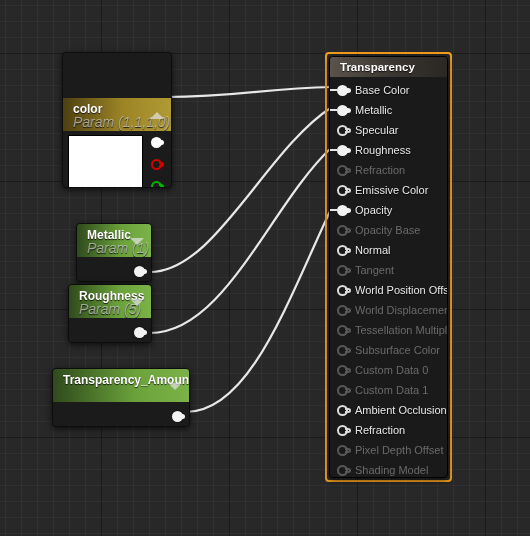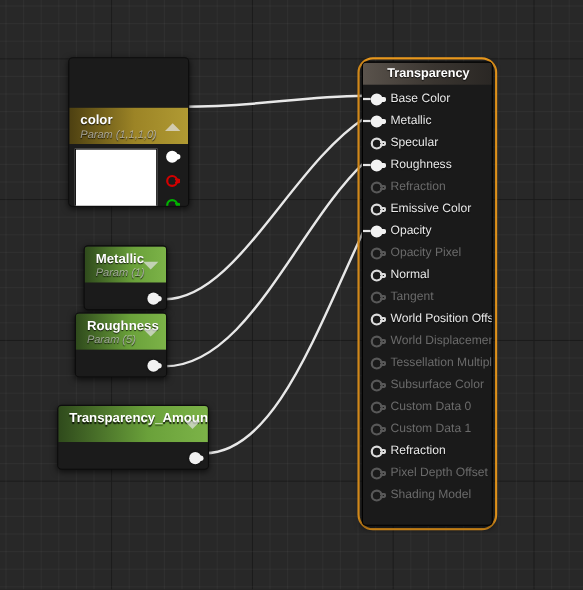--- a/index.html
+++ b/index.html
@@ -63,21 +63,21 @@
     display: block;
     font-size: 12px;
     font-weight: bold;
     color: #ffffff;
     line-height: 14px;
     text-shadow: 0 1px 1px rgba(0,0,0,0.8);
     white-space: nowrap;
   }
   .node-title .t2 {
     display: block;
-    font-size: 10px;
+    font-size: 14px;
     font-style: italic;
     color: rgba(225,225,225,0.62);
     line-height: 13px;
     text-shadow: 0 1px 1px rgba(0,0,0,0.8);
     white-space: nowrap;
   }
   .chev {
     position: absolute;
     right: 7px;
     top: 50%;
@@ -157,24 +157,23 @@
   }
 
   #node-metallic  { left: 76px;  top: 223px; width: 76px;  height: 59px; }
   #node-roughness { left: 68px;  top: 284px; width: 84px;  height: 59px; }
   #node-amount    { left: 52px;  top: 368px; width: 138px; height: 59px; }
 
   
   #node-transparency {
     left: 325px; top: 52px; width: 127px; height: 430px;
     border: 2px solid #f5a01e;
-    border-radius: 14px;
+    border-radius: 4px;
     padding: 2px;
     background: transparent;
-    text-align: center;
   }
   #node-transparency .node-inner {
     background: #1a1a1a;
     border: 1px solid #000;
     border-radius: 4px;
   }
   #node-transparency .node-title {
     height: 20px;
     padding: 3px 8px 0 10px;
     background: linear-gradient(to right, #5a534c 0%, #3a3530 55%, #2a2724 100%);
@@ -376,21 +375,21 @@
               <span class="ring"></span>
               <span class="nib"></span>
             </span>
             <span class="lbl">Opacity</span>
           </div>
           <div class="attr off">
             <span class="inpin">
               <span class="ring"></span>
               <span class="nib"></span>
             </span>
-            <span class="lbl">Opacity Pixel</span>
+            <span class="lbl">Opacity Base</span>
           </div>
           <div class="attr">
             <span class="inpin">
               <span class="ring"></span>
               <span class="nib"></span>
             </span>
             <span class="lbl">Normal</span>
           </div>
           <div class="attr off">
             <span class="inpin">
@@ -433,20 +432,27 @@
               <span class="nib"></span>
             </span>
             <span class="lbl">Custom Data 0</span>
           </div>
           <div class="attr off">
             <span class="inpin">
               <span class="ring"></span>
               <span class="nib"></span>
             </span>
             <span class="lbl">Custom Data 1</span>
+          </div>
+          <div class="attr">
+            <span class="inpin">
+              <span class="ring"></span>
+              <span class="nib"></span>
+            </span>
+            <span class="lbl">Ambient Occlusion</span>
           </div>
           <div class="attr">
             <span class="inpin">
               <span class="ring"></span>
               <span class="nib"></span>
             </span>
             <span class="lbl">Refraction</span>
           </div>
           <div class="attr off">
             <span class="inpin">

